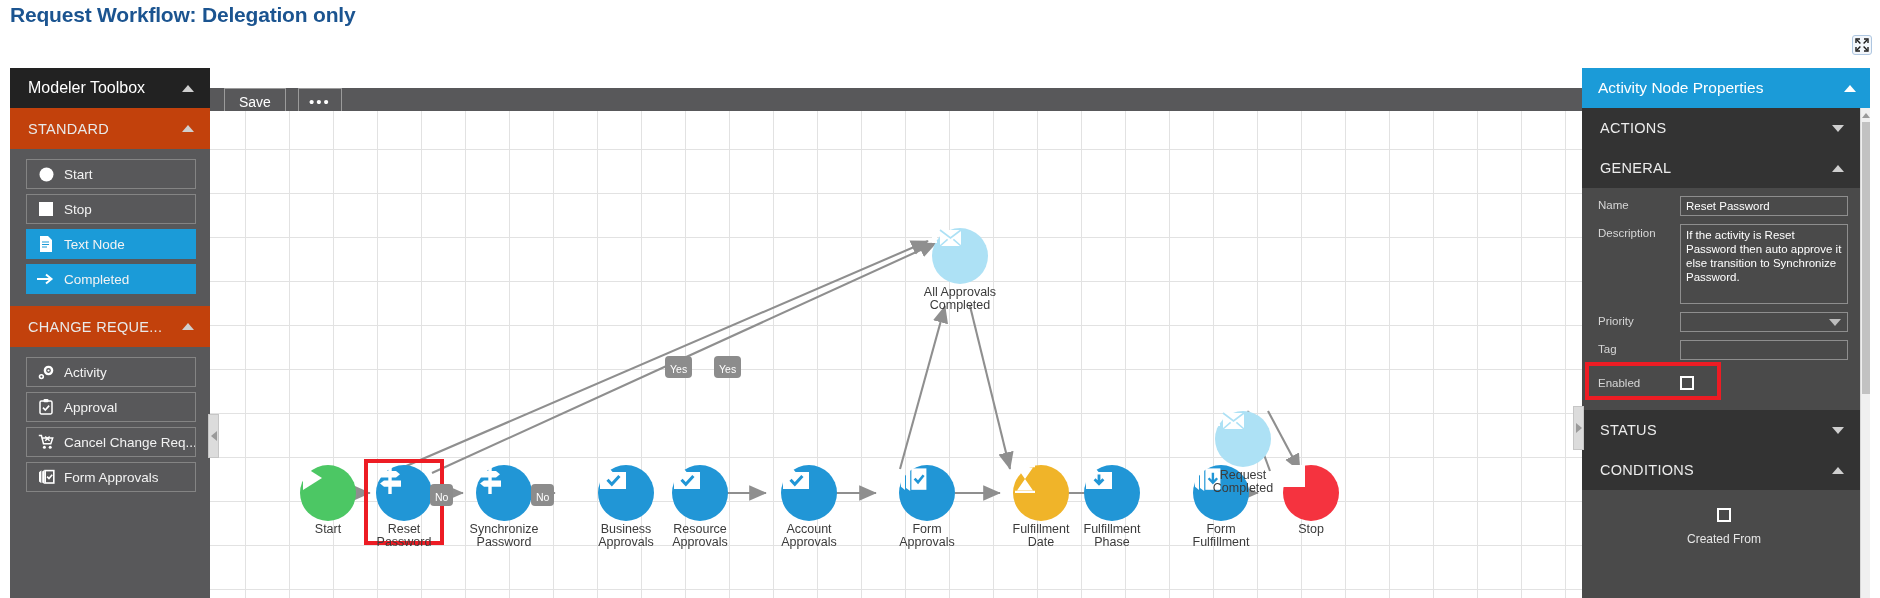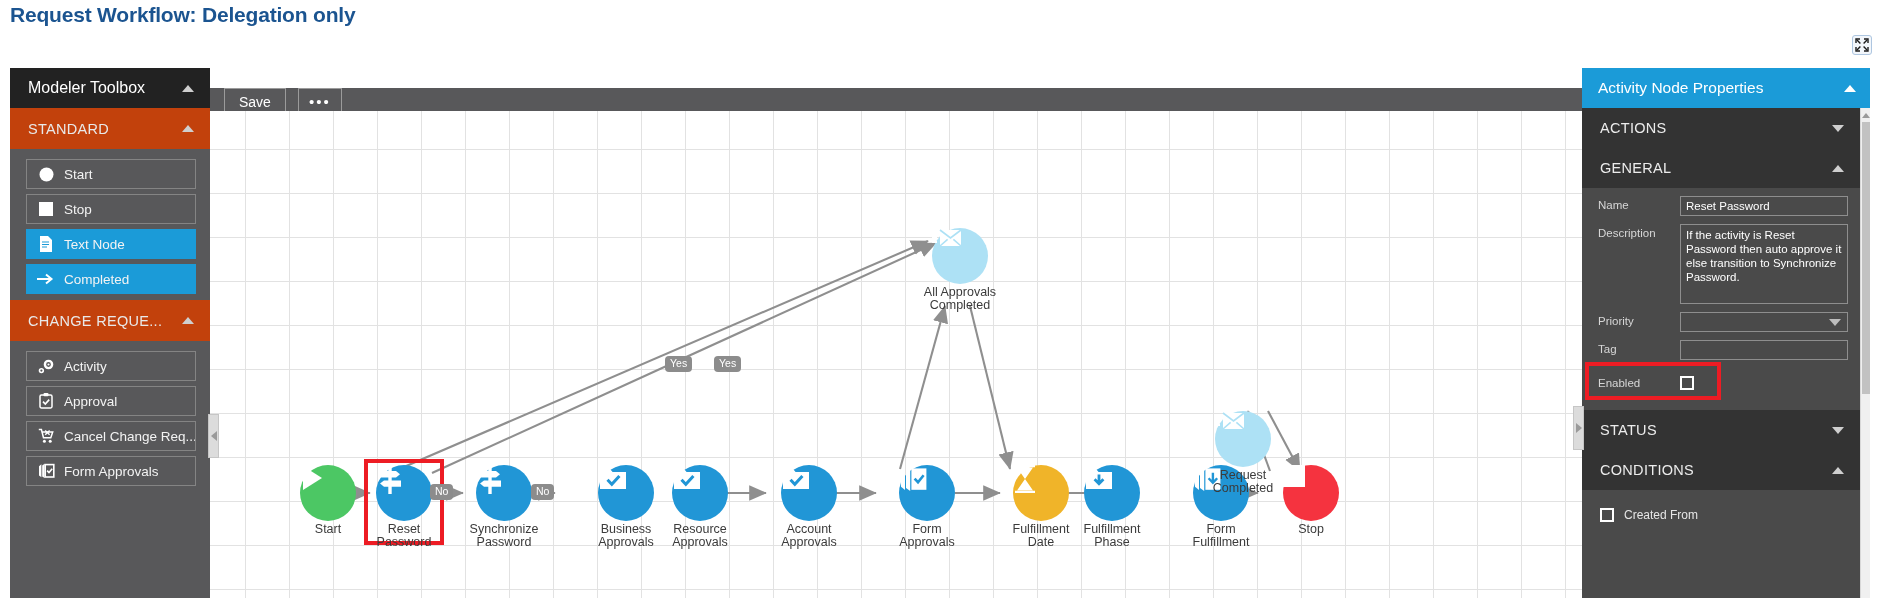--- a/index.html
+++ b/index.html
@@ -126,21 +126,21 @@
     font-size: 12.5px; color: #3b3b3b; line-height: 13px;
     white-space: pre-line; pointer-events: none;
   }
   .node.light .caption { color: #3b3b3b; }
   .sel-box {
     position: absolute; border: 4px solid #ed1c24; pointer-events: none;
   }
   .edge-label {
     position: absolute; background: #8c8c8c; color: #ffffff;
     font-size: 10.5px; border-radius: 4px;
-    padding: 2px 5px 3px; line-height: 11px;
+    padding: 8px 5px 3px; line-height: 11px;
   }
 
   
   .props {
     position: absolute; left: 1572px; top: 0;
     width: 288px; height: 530px;
     background: #4a4a4a; overflow: hidden;
   }
   .props-header {
     height: 40px; background: #1b9bd8;
@@ -174,21 +174,21 @@
   }
   .enabled-row {
     display: flex; align-items: center; position: relative;
     height: 30px; margin-bottom: 4px;
   }
   .enabled-row .lbl { width: 82px; flex: none; color: #d6d6d6; font-size: 11.5px; }
   .redbox {
     position: absolute; left: -13px; top: -6px; width: 136px; height: 38px;
     border: 4px solid #ed1c24; pointer-events: none;
   }
-  .cond-row { display: flex; align-items: center; gap: 10px; padding: 10px 0 0 2px; }
+  .cond-row { display: flex; align-items: center; gap: 10px; padding: 10px 0 0 2px; flex-direction: column; }
   .cond-row .txt { color: #e6e6e6; font-size: 12px; }
 
   
   .pscroll-track {
     position: absolute; right: 0; top: 40px; width: 10px; bottom: 0;
     background: #f0f0f0; border-left: 1px solid #d8d8d8;
   }
   .pscroll-up {
     position: absolute; top: 2px; left: 0; width: 10px; height: 10px;
     display: flex; align-items: center; justify-content: center; cursor: pointer;
@@ -255,21 +255,21 @@
         <div class="tb-item active">
           <span class="tb-ico">
             <svg width="18" height="14" viewBox="0 0 18 14">
               <path d="M0 7h13M9 2.5L14.5 7 9 11.5" stroke="#ffffff" stroke-width="2" fill="none"></path>
             </svg>
           </span>
           <span>Completed</span>
         </div>
       </div>
 
-      <div class="tb-group-header" style="margin-top:6px">
+      <div class="tb-group-header" style="margin-top:12px">
         <span>CHANGE REQUE...</span>
         <span class="caret up"></span>
       </div>
       <div class="tb-body">
         <div class="tb-item">
           <span class="tb-ico">
             <svg width="17" height="17" viewBox="0 0 17 17">
               <circle cx="10.5" cy="6.5" r="3.6" fill="none" stroke="#ffffff" stroke-width="2.4"></circle>
               <circle cx="10.5" cy="6.5" r="1.1" fill="#ffffff"></circle>
               <circle cx="3.4" cy="12.6" r="1.9" fill="none" stroke="#ffffff" stroke-width="1.6"></circle>

